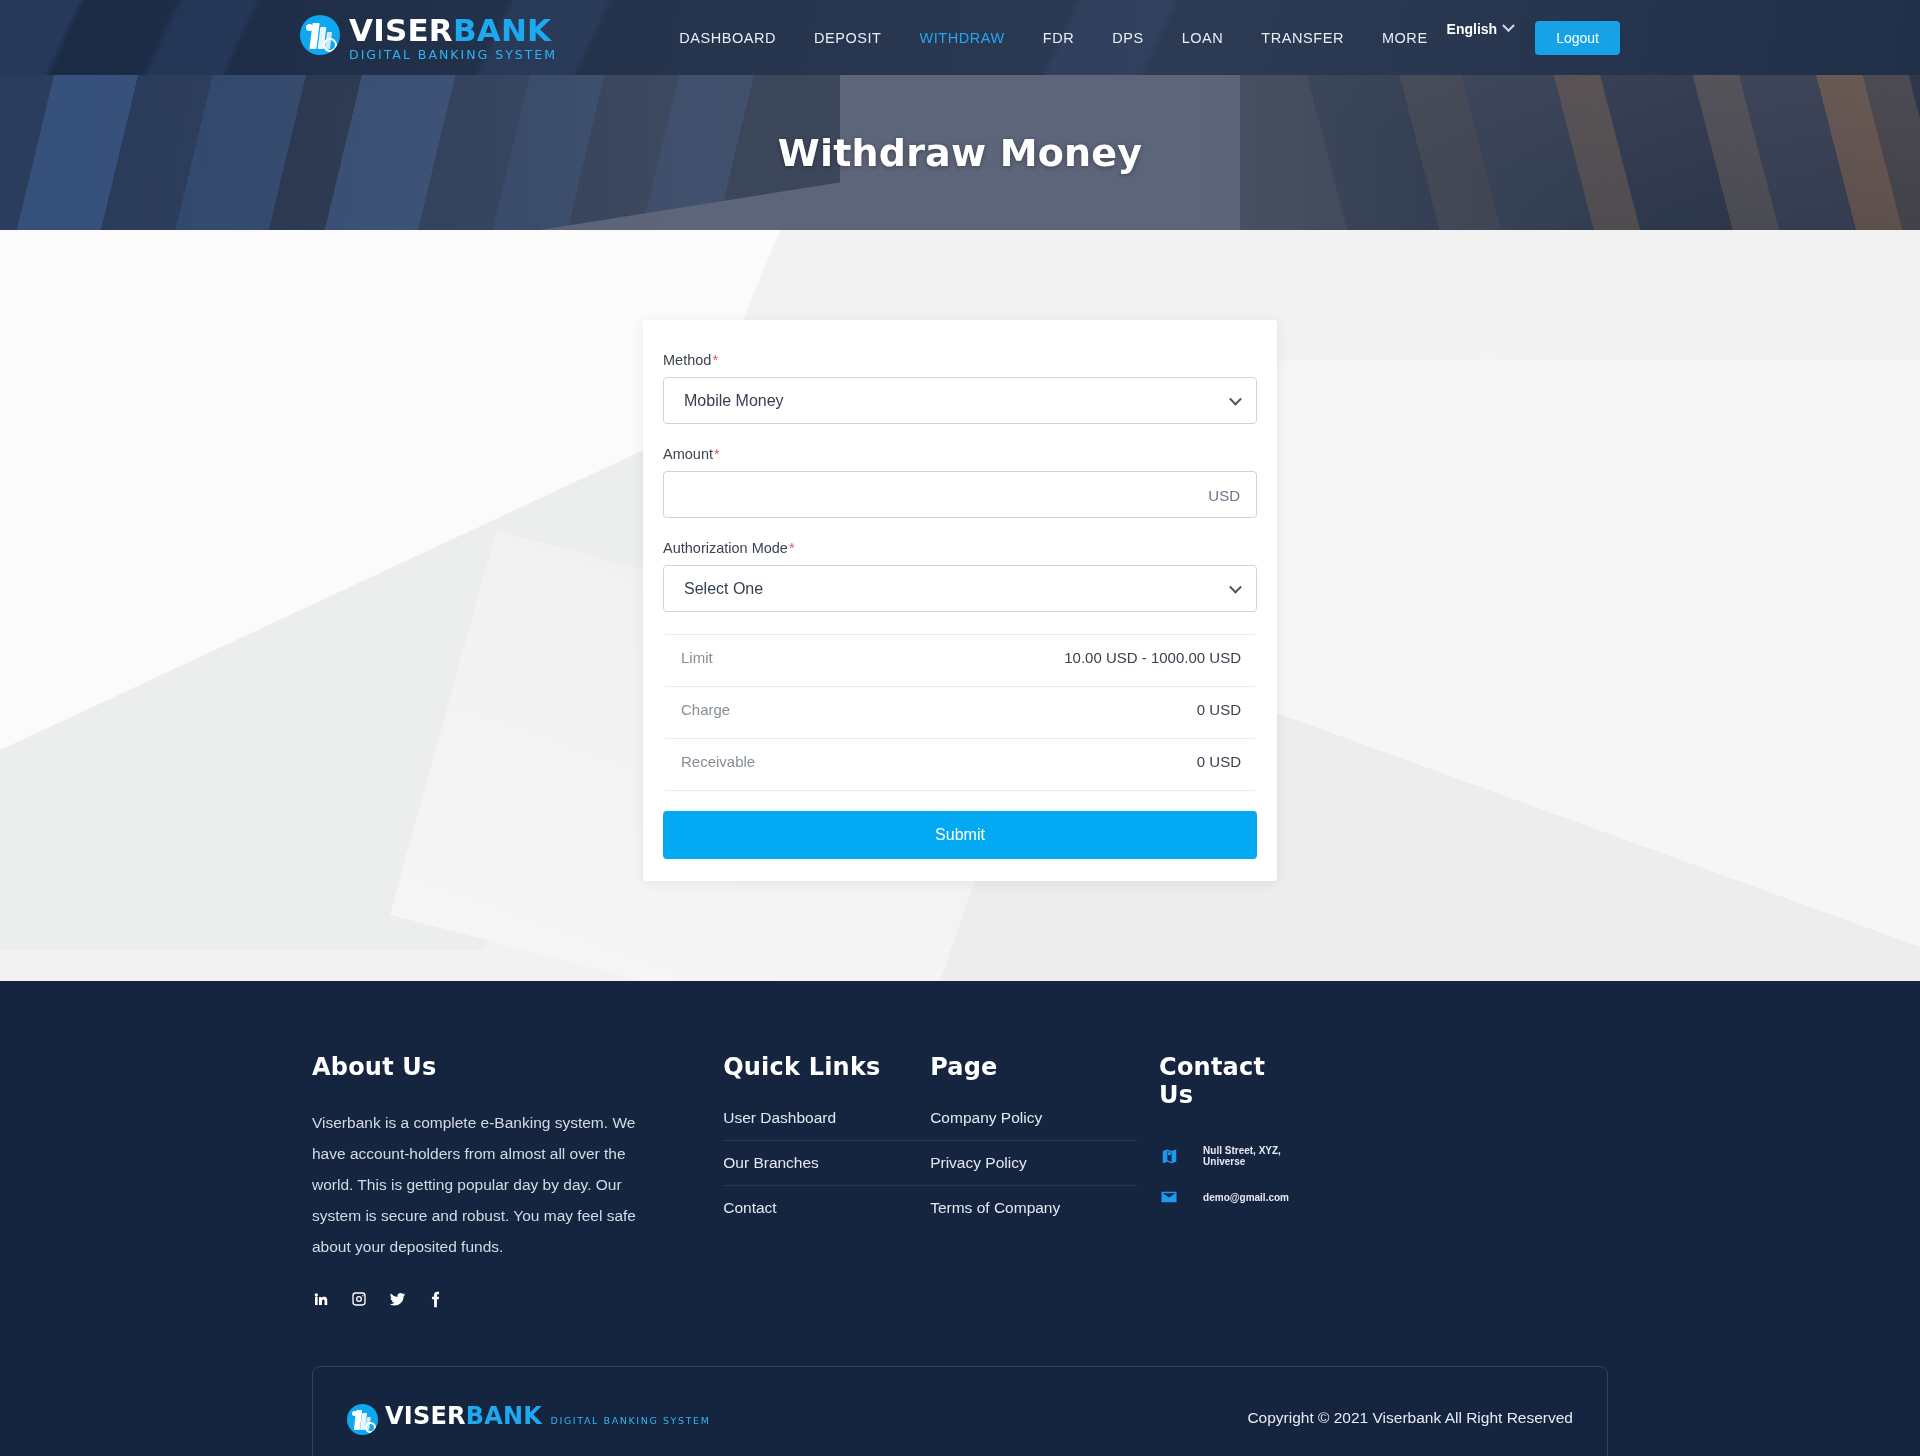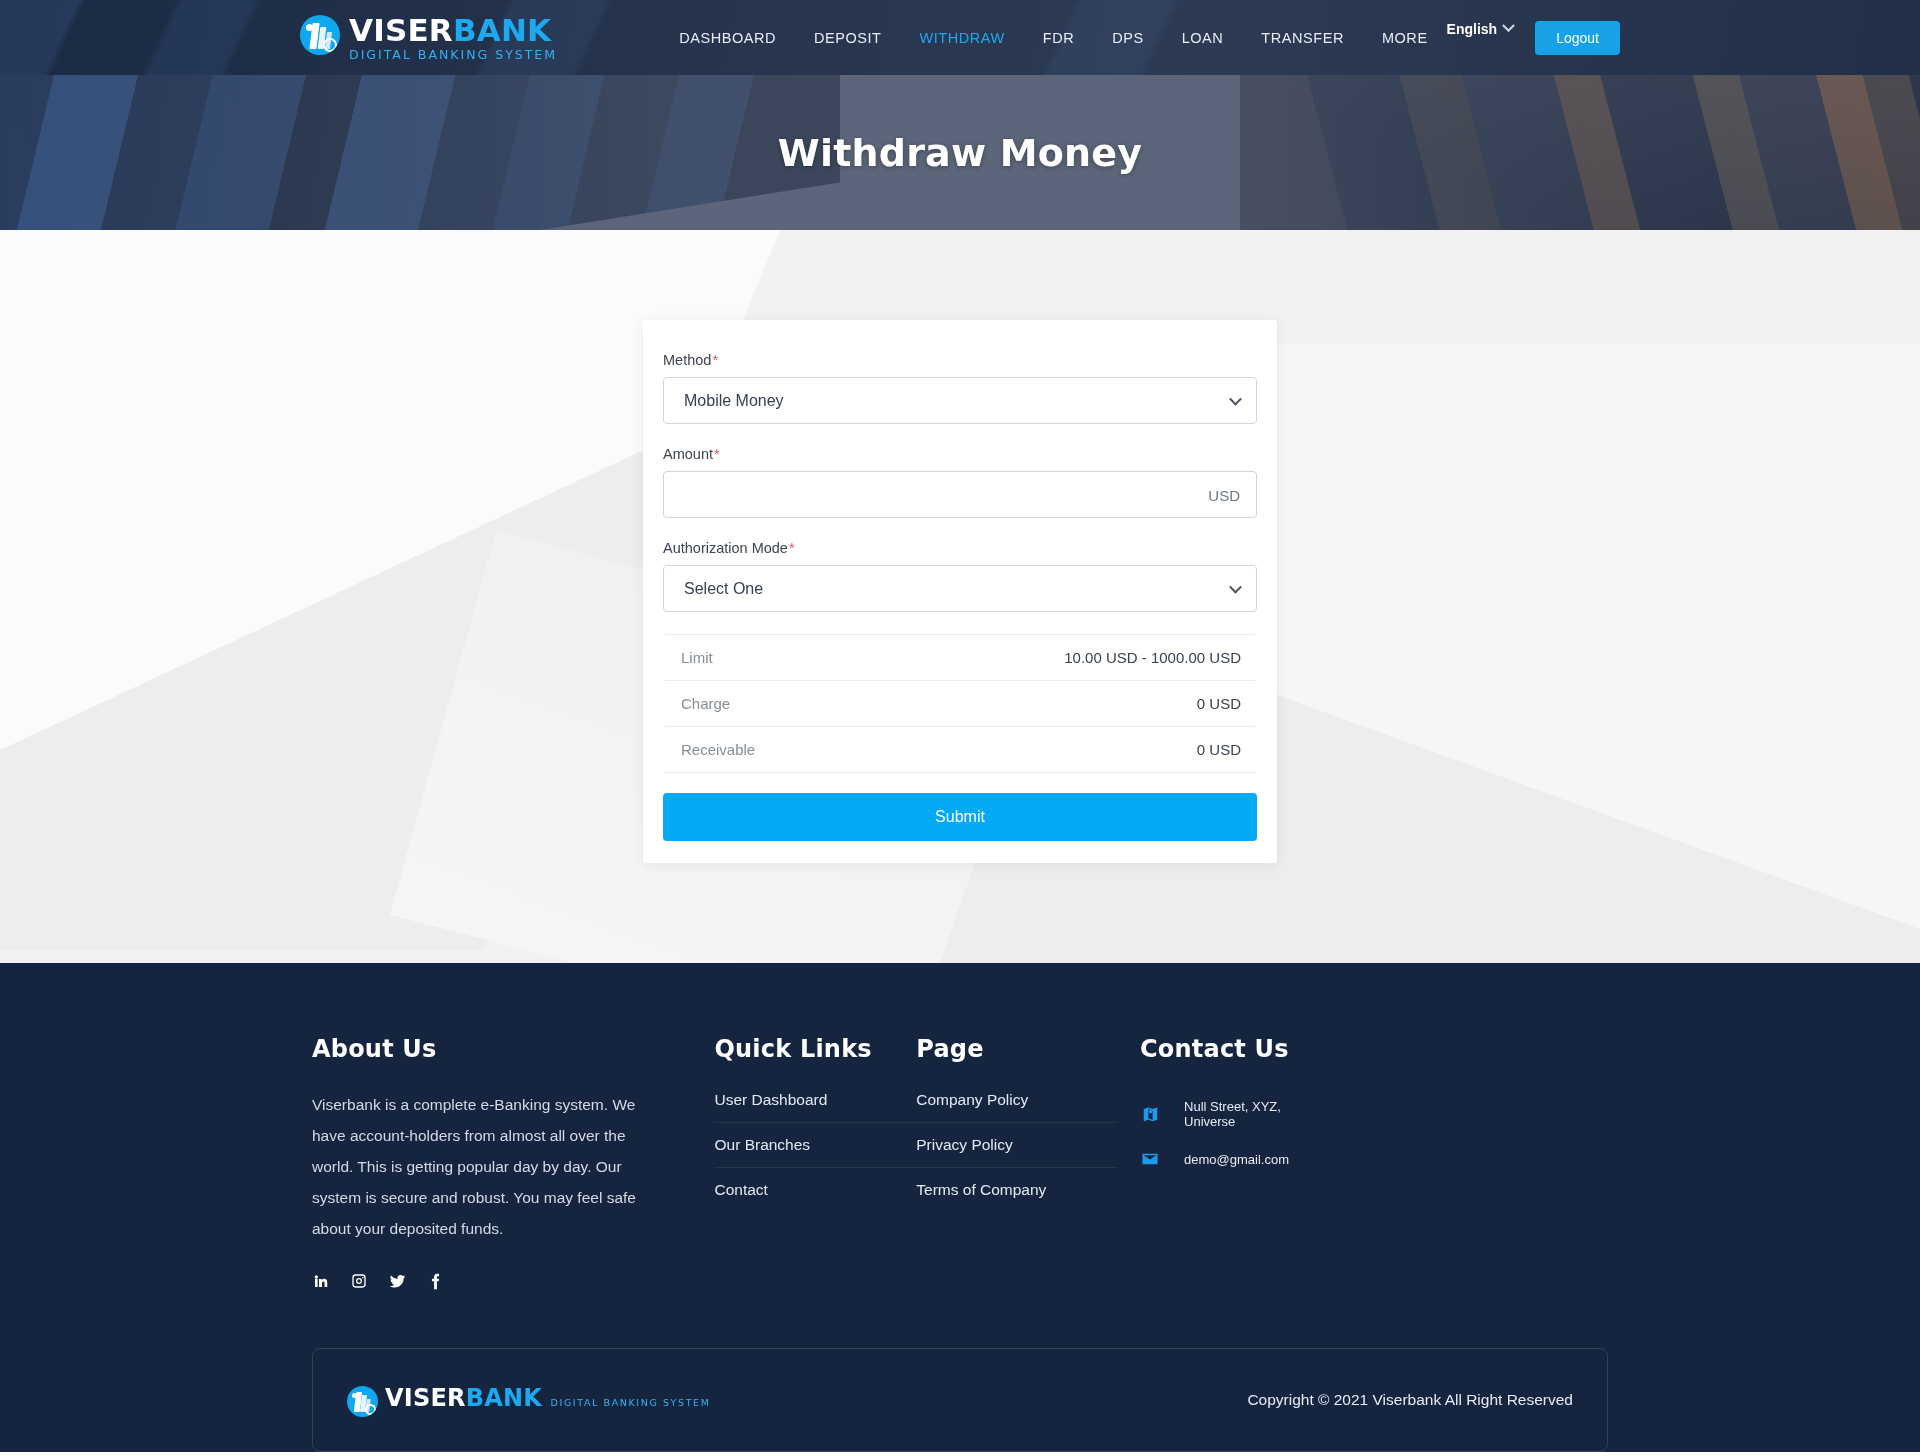--- a/index.html
+++ b/index.html
@@ -217,21 +217,21 @@
   }
   .amount-wrap { position: relative; }
   .amount-suffix {
     position: absolute; right: 17px; top: 50%; transform: translateY(-50%);
     font-size: 15px; color: #6e7683;
   }
 
   .infolist { margin: 4px 2px 20px; }
   .inforow {
     display: flex; align-items: center; justify-content: space-between;
-    padding: 14px 14px 14px 16px;
+    padding: 14px 14px 20px 16px;
     border-bottom: 1px solid #e9ecef;
     font-size: 15px;
   }
   .inforow:first-child { border-top: 1px solid #e9ecef; }
   .info-k { color: #868e96; }
   .info-v { color: #3b424f; }
 
   .submit {
     display: block; width: 100%;
     background: #04a9f4; color: #ffffff;
@@ -274,21 +274,21 @@
   }
   .flinks li:first-child a { padding-top: 2px; }
 
   .contact-list { list-style: none; margin: 0; padding: 0; }
   .contact-list li {
     display: flex; align-items: center; gap: 24px;
     padding: 10px 0 11px;
   }
   .ci { width: 20px; display: flex; justify-content: center; flex: none; }
   .ci svg { fill: #1b9bf0; }
-  .ctext { color: #e6ebf3; font-size: 13px; }
+  .ctext { color: #e6ebf3; font-size: 10px; font-weight: bold; }
 
   .copyrow {
     margin: 56px 312px 0;
     border: 1px solid #33415b;
     border-radius: 8px;
     height: 104px;
     display: flex; align-items: center; justify-content: space-between;
     padding: 0 34px;
   }
   .copy-logo { display: flex; align-items: flex-start; gap: 7px; }

